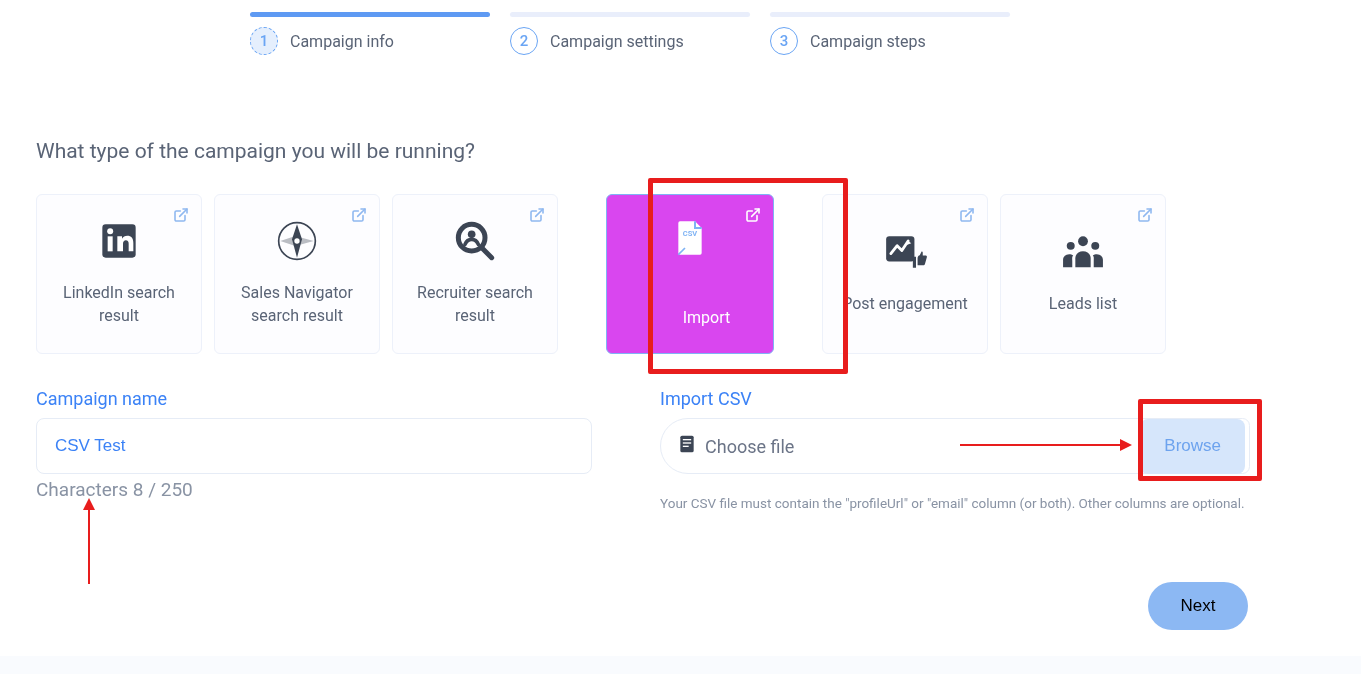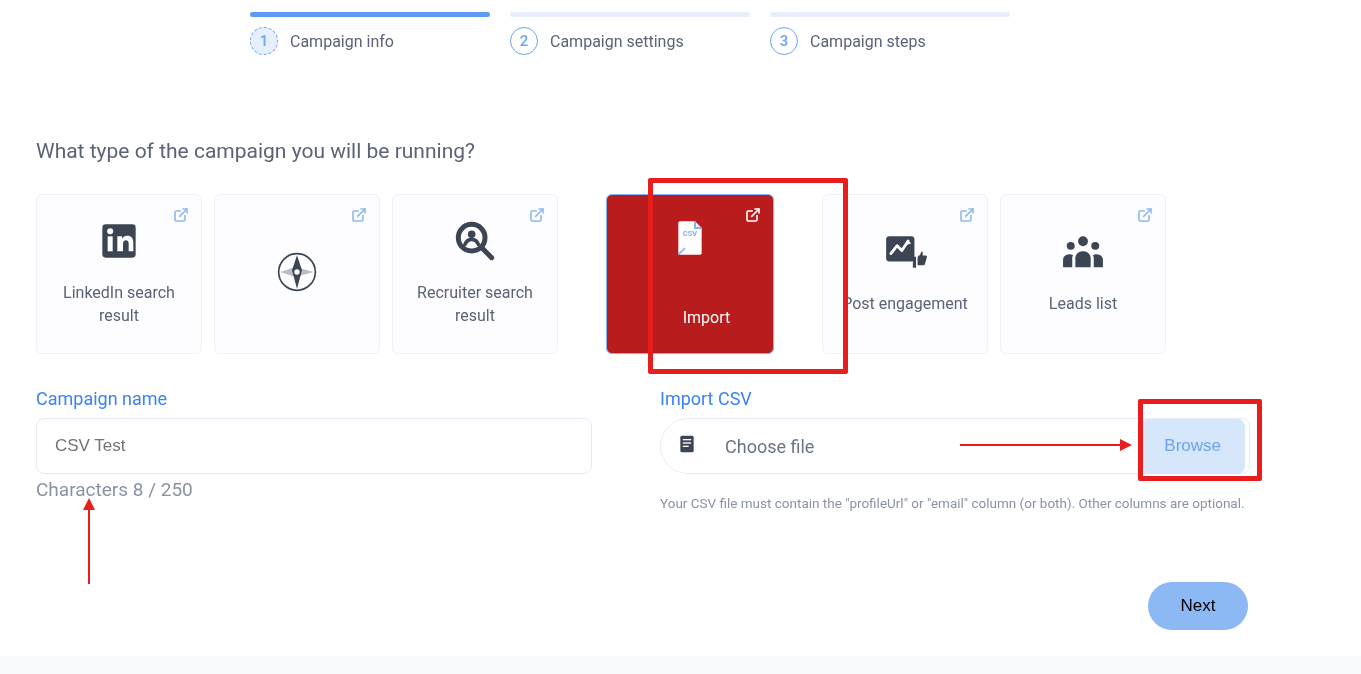--- a/index.html
+++ b/index.html
@@ -36,21 +36,21 @@
 
   
   .cards { position: absolute; top: 194px; left: 36px; display: flex; gap: 12px; }
   .card {
     width: 166px; height: 160px; border: 1px solid #edf1fa; border-radius: 6px;
     background: #fdfdff; position: relative;
     display: flex; flex-direction: column; align-items: center; justify-content: center;
     cursor: pointer;
   }
   .card.big { width: 168px; height: 160px; }
-  .card.selected { background: #b91c1c; color: #fff; border-color: #7fb3f4; gap: 28px; }
+  .card.selected { background: #d946ef; color: #fff; border-color: #7fb3f4; gap: 28px; }
   .card .ext {
     position: absolute; top: 12px; right: 12px;
     color: #8fb8f0;
   }
   .card.selected .ext { color: #fff; }
   .card .icon { color: #3c4554; }
   .card.selected .icon { color: #fff; }
   .card .title { margin-top: 16px; font-size: 16px; text-align: center; color: #5a6476; line-height: 1.45; }
   .card.selected .title { color: #fff; margin-left: 33px; }
 
@@ -79,29 +79,29 @@
 
   
   .field-label { font-size: 18px; color: #3b82f6; }
   .campaign-name-label { position: absolute; top: 388px; left: 36px; }
   .import-csv-label { position: absolute; top: 388px; left: 660px; }
 
   
   .text-input {
     position: absolute; top: 418px; left: 36px;
     width: 556px; height: 56px; border: 1px solid #e6ecf6; border-radius: 8px;
-    padding: 0 18px; font-size: 17px; color: #737373; background: #fff;
+    padding: 0 18px; font-size: 17px; color: #3b82f6; background: #fff;
   }
   .counter { position: absolute; top: 478px; left: 36px; font-size: 19px; color: #8993a4; text-align: right; }
 
   
   .file-box {
     position: absolute; top: 418px; left: 660px;
     width: 590px; height: 56px; border: 1px solid #e6ecf6; border-radius: 30px 8px 8px 30px;
-    background: #fff; display: flex; align-items: center; padding: 0 4px 0 16px; gap: 28px;
+    background: #fff; display: flex; align-items: center; padding: 0 4px 0 16px; gap: 8px;
   }
   .file-box .file-icon { color: #3c4554; }
   .file-box .file-text { font-size: 18px; color: #6b7487; flex: 1; }
   .file-box .browse-btn {
     height: 55px; padding: 0 24px; border: none; border-radius: 8px;
     background: #d6e6fb; color: #6da3ee; font-size: 17px; cursor: pointer;
   }
   .hint { position: absolute; top: 482px; left: 660px; width: 590px; font-size: 13.5px; color: #8993a4; line-height: 1.4; margin-top: 12px; }
 
   
@@ -177,20 +177,22 @@
           </svg>
     </span>
     <span class="icon">
       <svg width="40" height="40" viewBox="0 0 24 24" fill="currentColor">
             <circle cx="12" cy="12" r="11" fill="none" stroke="currentColor" stroke-width="1"></circle>
             <polygon points="12,2 15,11 12,22 9,11"></polygon>
             <polygon points="2,12 11,9 22,12 11,15" opacity="0.35"></polygon>
             <circle cx="12" cy="12" r="1.6" fill="#fff"></circle>
           </svg>
     </span>
+    <div class="title" style="white-space:pre-line">Sales Navigator
+search result</div>
   </div>
 
   <div class="card">
     <span class="ext">
       <svg width="16" height="16" viewBox="0 0 24 24" fill="none" stroke="currentColor" stroke-width="2.4" stroke-linecap="round" stroke-linejoin="round">
             <path d="M18 13v6a2 2 0 0 1-2 2H5a2 2 0 0 1-2-2V8a2 2 0 0 1 2-2h6"></path>
             <polyline points="15 3 21 3 21 9"></polyline>
             <line x1="10" y1="14" x2="21" y2="3"></line>
           </svg>
     </span>

